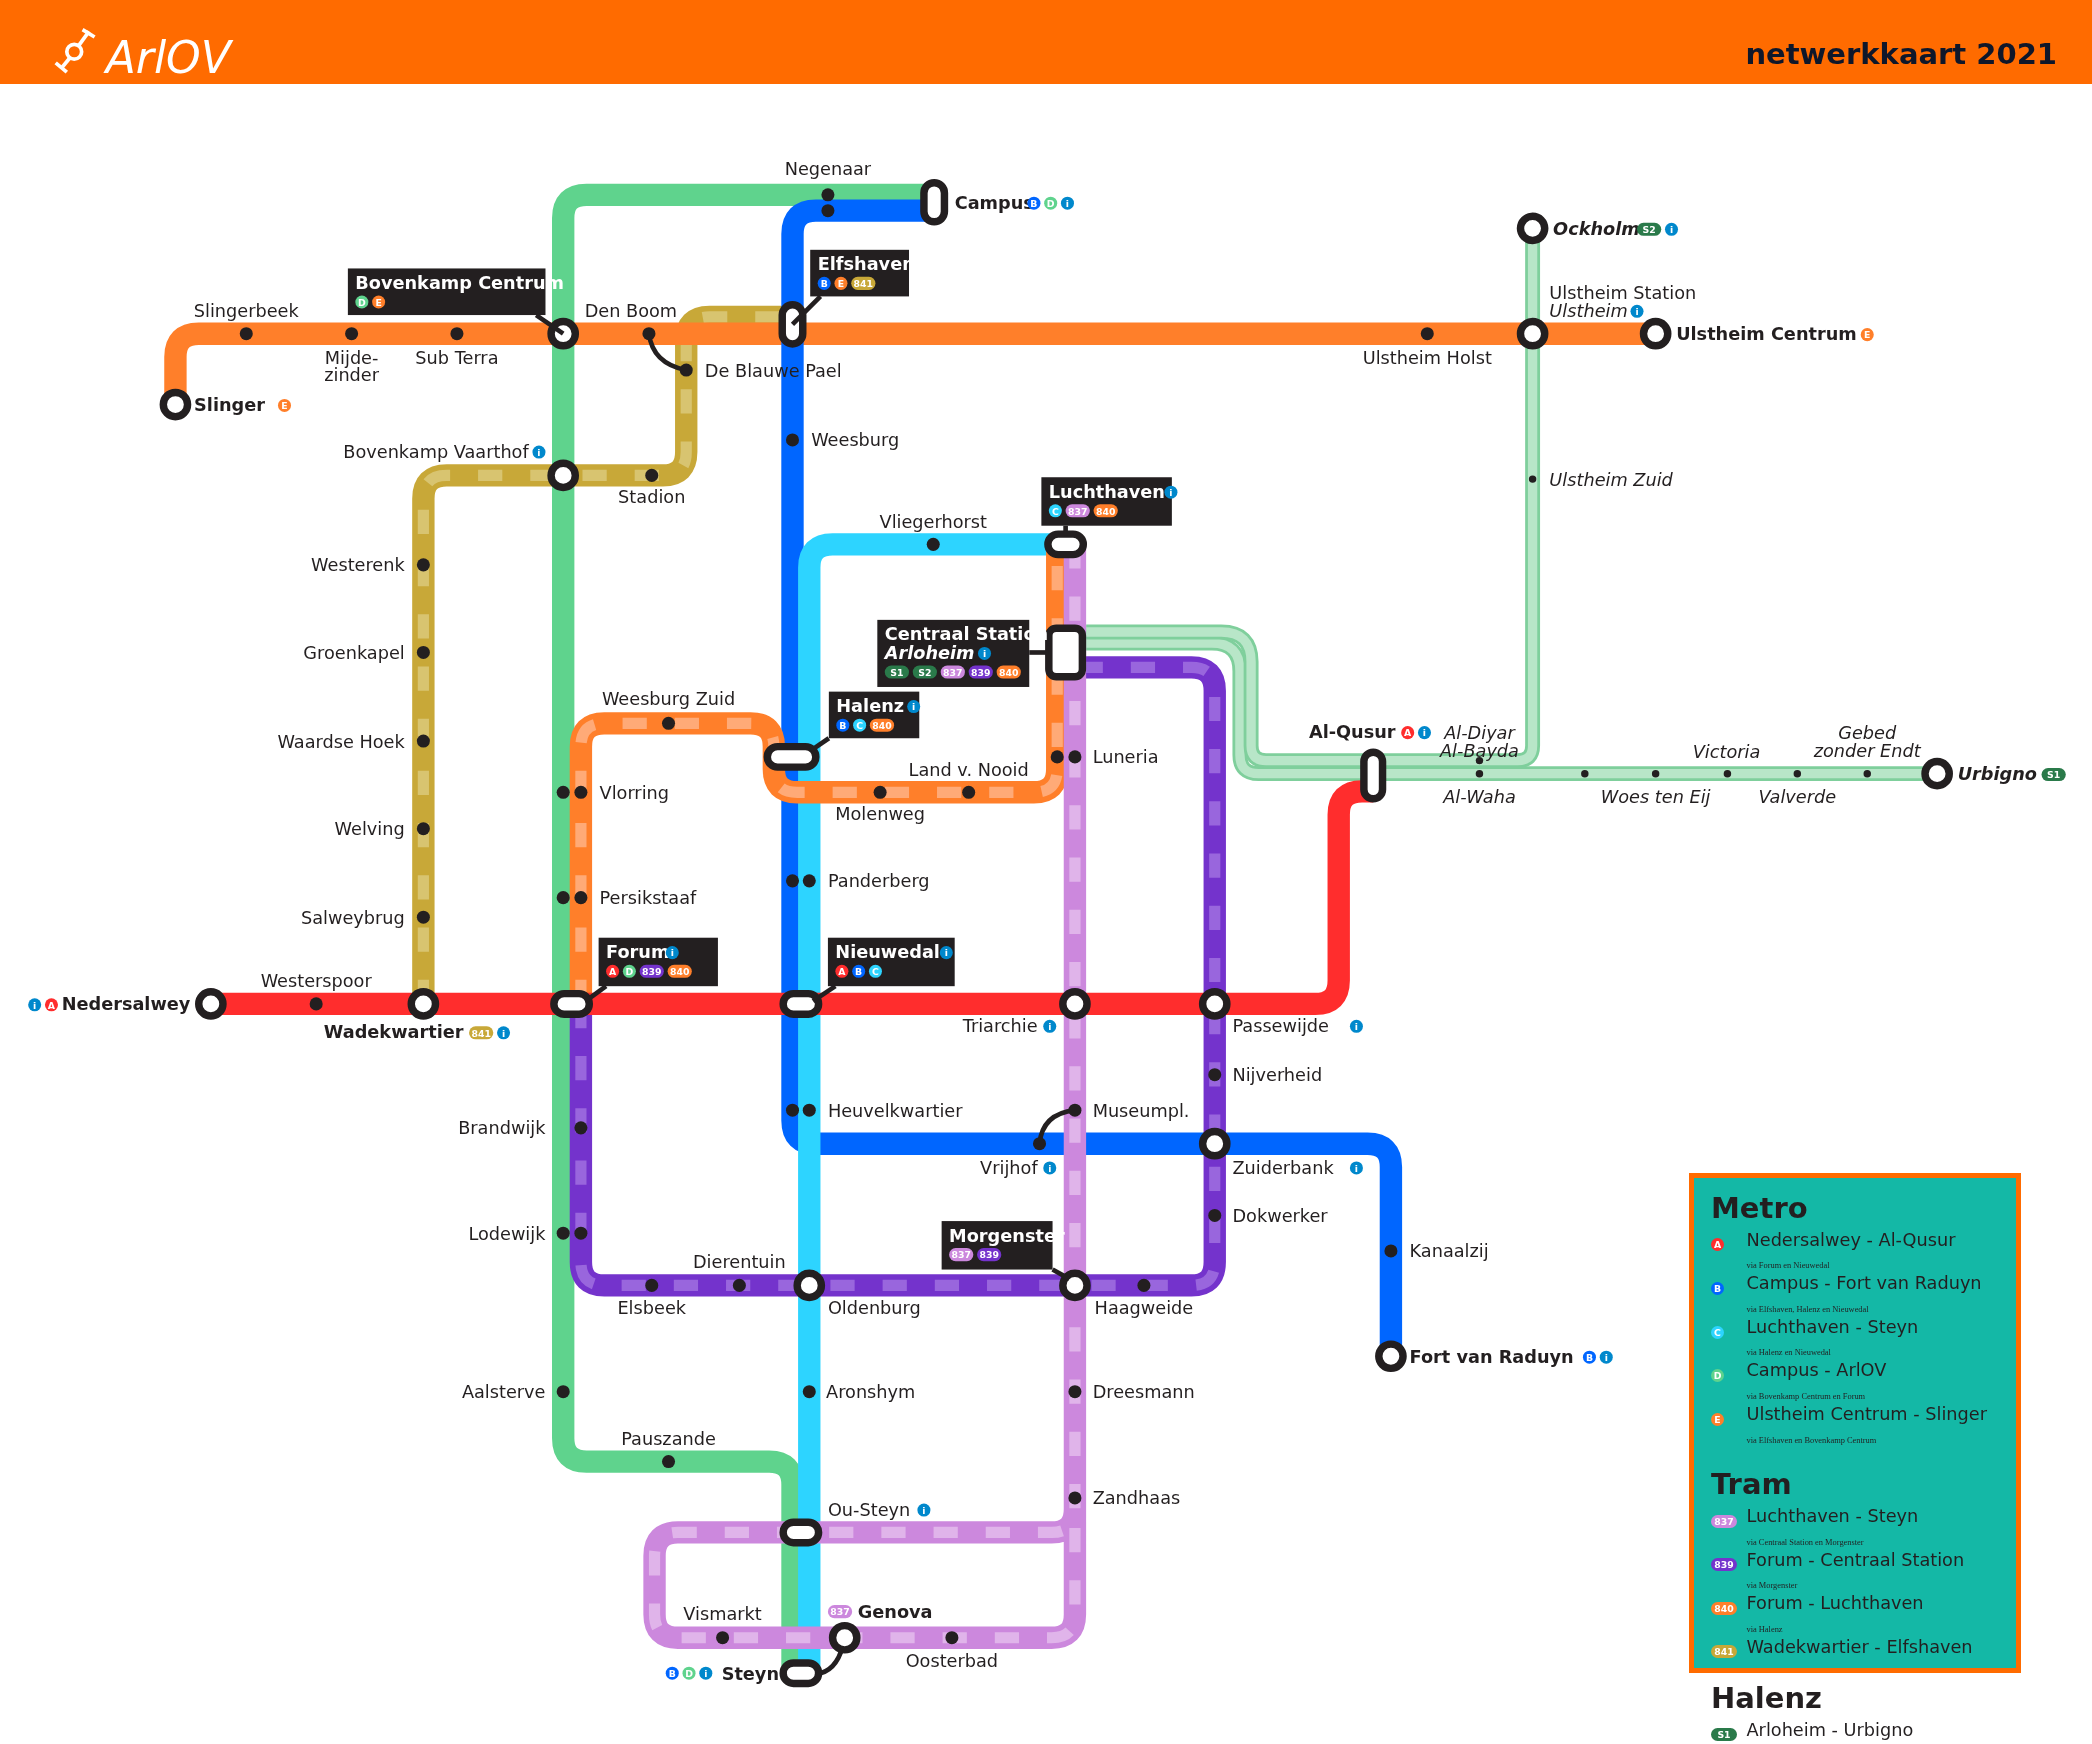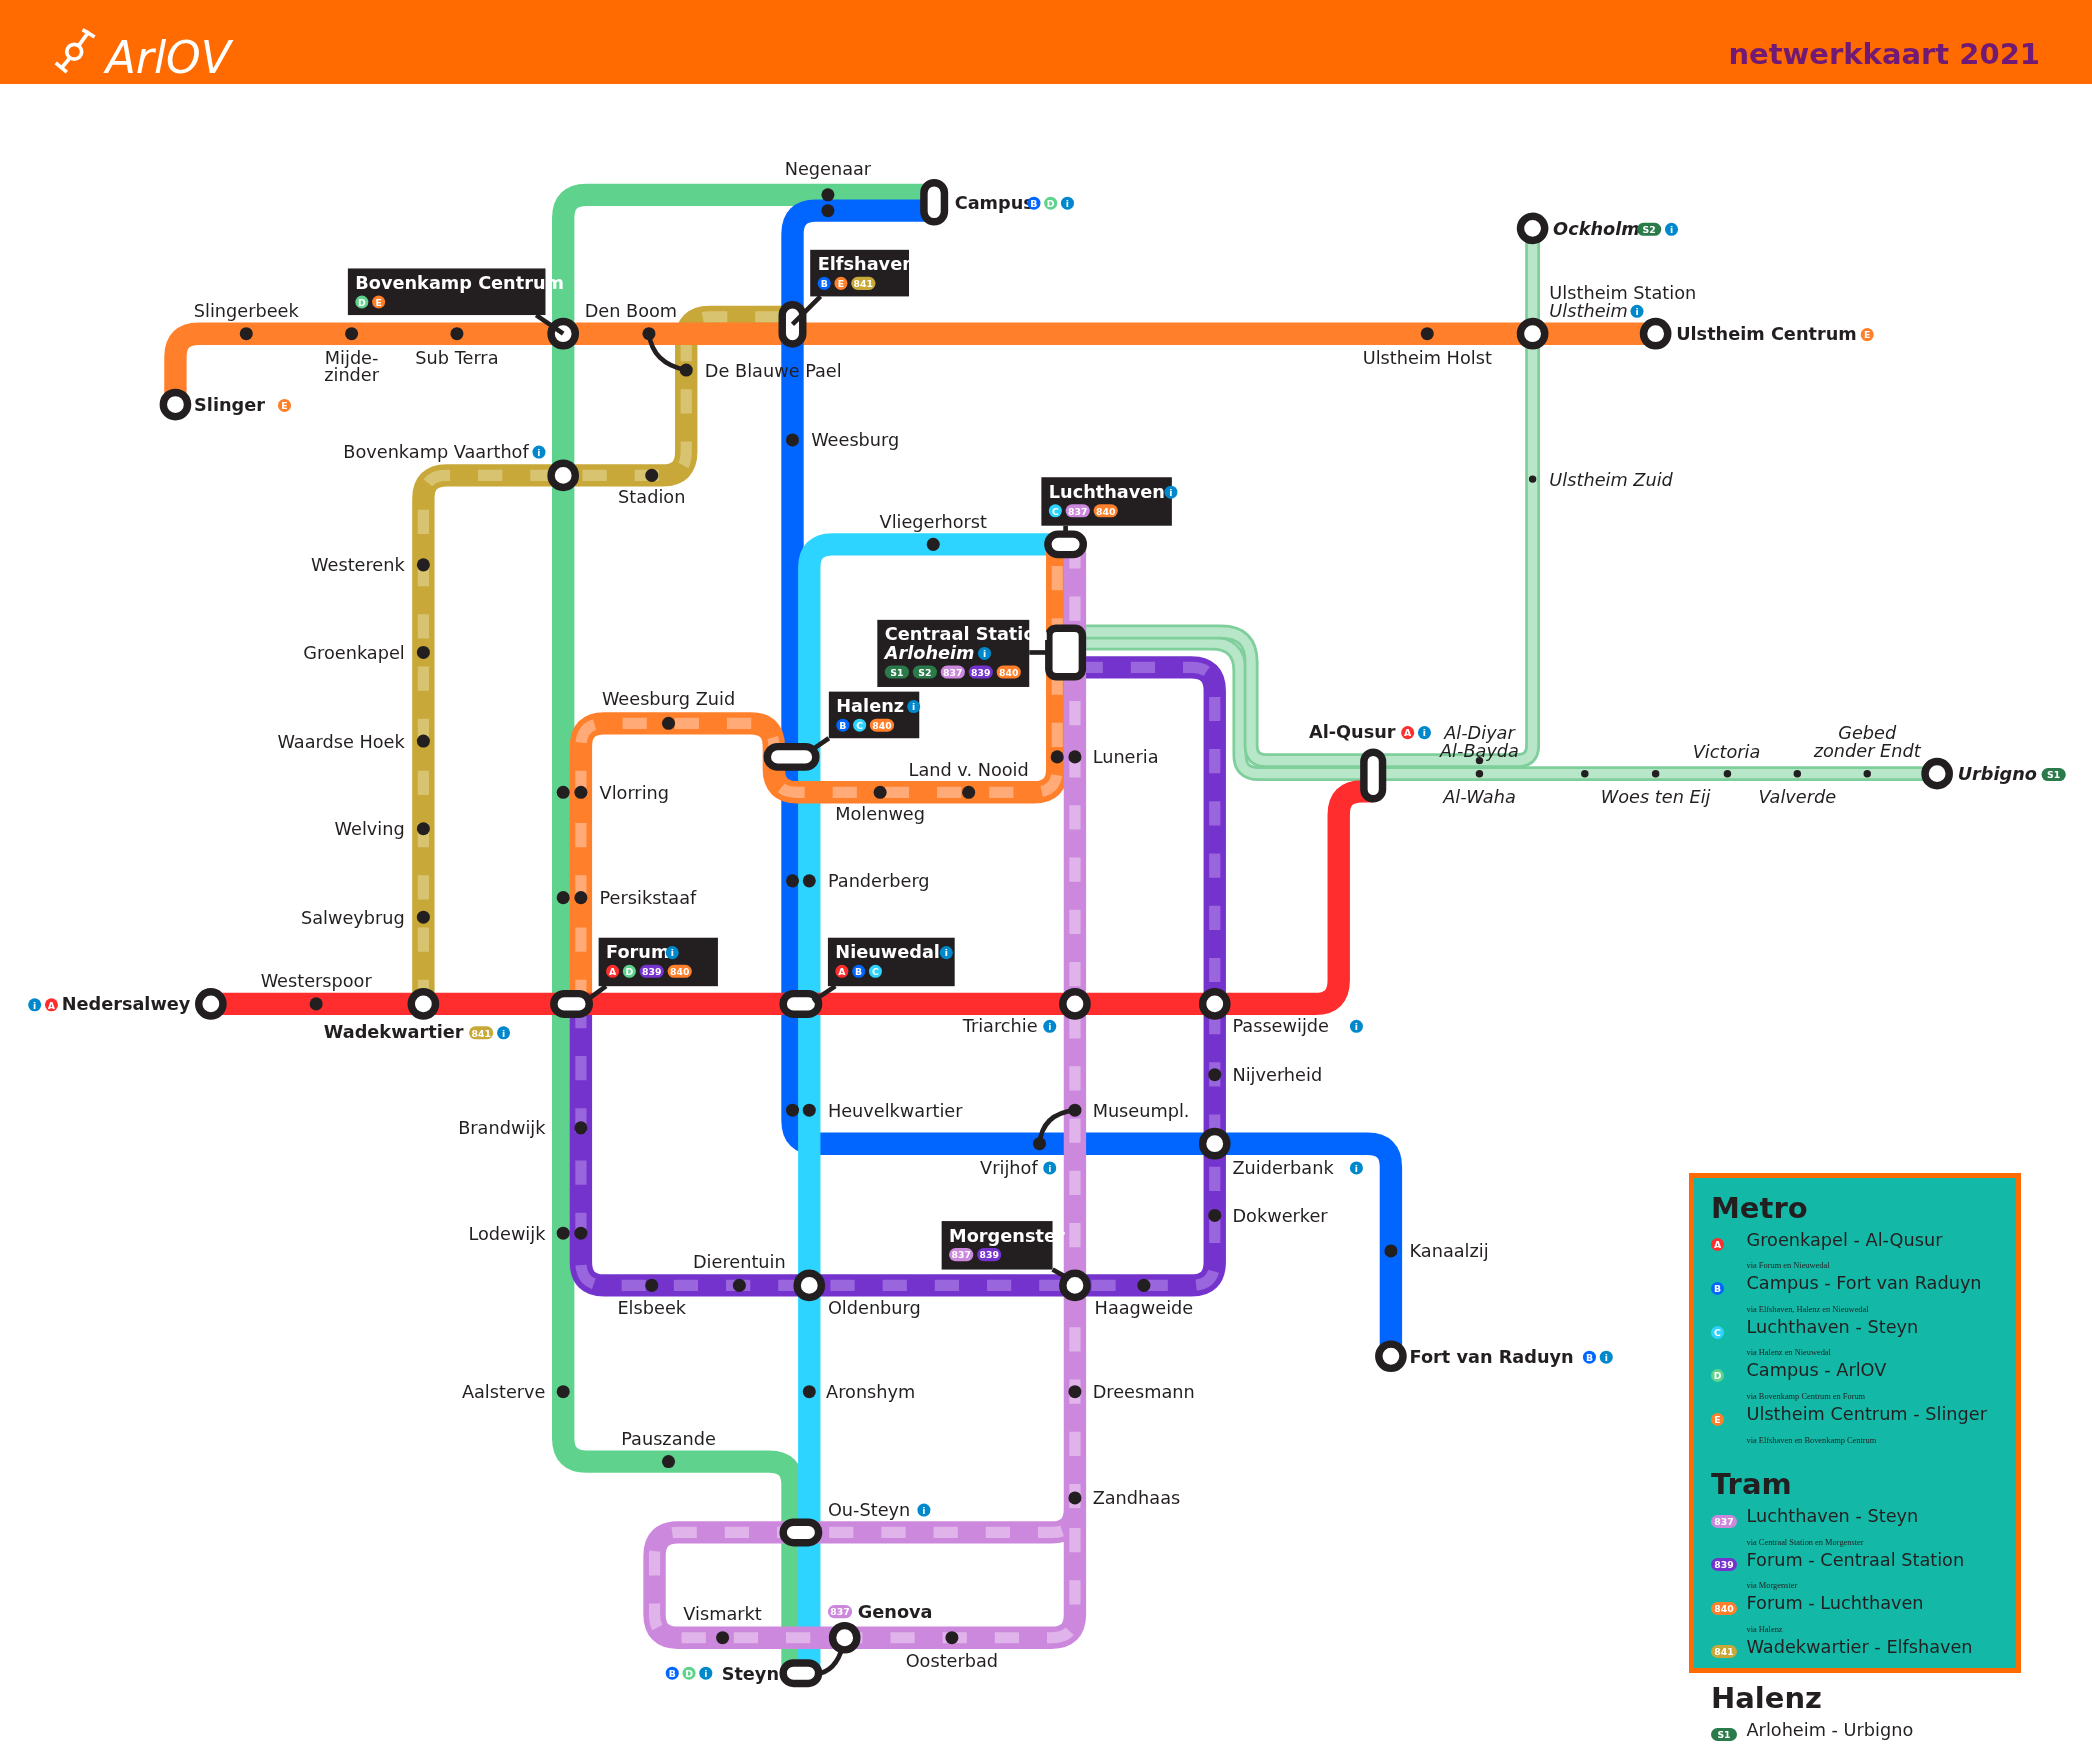--- a/index.html
+++ b/index.html
@@ -1,20 +1,20 @@
 <!DOCTYPE html>
 <html style="font-size:15px"><head>
 <meta charset="utf-8">
 <style>
   html, body { margin: 0; padding: 0; background: #ffffff; }
   body { width: 2093px; height: 1744px; position: relative; overflow: hidden; font-family: "Liberation Sans", "DejaVu Sans", sans-serif; color: #231f20; }
   .header { position: absolute; left: 0; top: 0; width: 2093px; height: 84px; background: #ff6b00; }
   .logo { position: absolute; left: 52px; top: 15px; display: flex; align-items: center; }
   .logo-text { color: #fff; font-style: italic; font-size: 44px; font-family: "DejaVu Sans", sans-serif; margin-left: 3.7px; margin-top: 17px; }
-  .header-title { position: absolute; right: 53px; top: 37px; color: #701a75; font-weight: bold; font-size: 29px; font-family: "DejaVu Sans", sans-serif; }
+  .header-title { position: absolute; right: 36px; top: 37px; color: #0f172a; font-weight: bold; font-size: 29px; font-family: "DejaVu Sans", sans-serif; }
   #map { position: absolute; left: 0; top: 0; }
   .lbl { font-family: "DejaVu Sans", sans-serif; font-size: 19px; fill: #231f20; }
   .lbl-b { font-family: "DejaVu Sans", sans-serif; font-size: 19px; font-weight: bold; fill: #231f20; }
   .lbl-i { font-family: "DejaVu Sans", sans-serif; font-size: 19px; font-style: italic; fill: #231f20; }
   .lbl-bi { font-family: "DejaVu Sans", sans-serif; font-size: 19px; font-style: italic; font-weight: bold; fill: #231f20; }
   .box-t { font-family: "DejaVu Sans", sans-serif; font-size: 19px; font-weight: bold; fill: #ffffff; }
   .box-ti { font-family: "DejaVu Sans", sans-serif; font-size: 19px; font-weight: bold; font-style: italic; fill: #ffffff; }
   .badge-t { font-family: "DejaVu Sans", sans-serif; font-size: 10px; font-weight: bold; fill: #ffffff; }
   .legend { position: absolute; left: 1689px; top: 1173px; width: 332px; height: 500px; border: 5.6px solid #ff6b00; box-sizing: border-box; background: #14b8a6; padding: 11.2px 17px; }
   .legend h3 { margin: 1.9px 0 5.6px 0; font-size: 29px; font-family: "DejaVu Sans", sans-serif; font-weight: bold; color: #231f20; }
@@ -538,21 +538,21 @@
       </g>
     </g>
 </svg>
 
 <div class="legend">
   <h3>Metro</h3>
   <div id="leg-metro">
       <div class="leg-row">
         <div class="leg-badge"><span class="bdg c" style="background: rgb(255, 45, 45);">A</span></div>
         <div class="leg-text">
-          <div class="leg-main">Groenkapel - Al-Qusur</div>
+          <div class="leg-main">Nedersalwey - Al-Qusur</div>
           <div class="leg-sub">via Forum en Nieuwedal</div>
         </div>
       </div>
       <div class="leg-row">
         <div class="leg-badge"><span class="bdg c" style="background: rgb(0, 102, 255);">B</span></div>
         <div class="leg-text">
           <div class="leg-main">Campus - Fort van Raduyn</div>
           <div class="leg-sub">via Elfshaven, Halenz en Nieuwedal</div>
         </div>
       </div>

